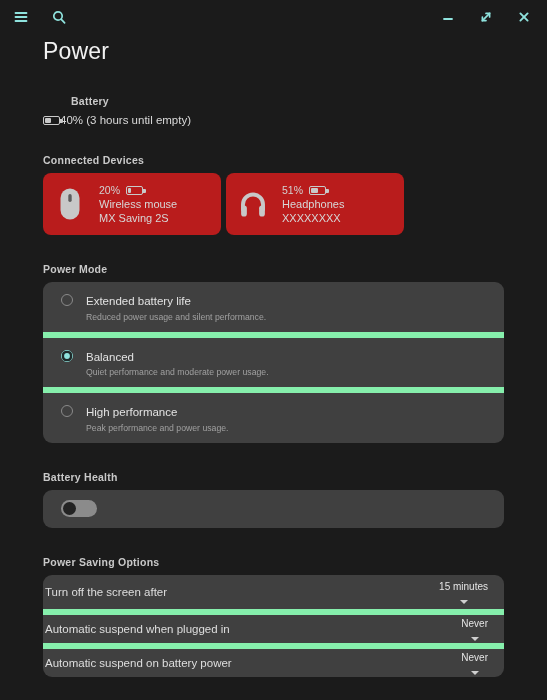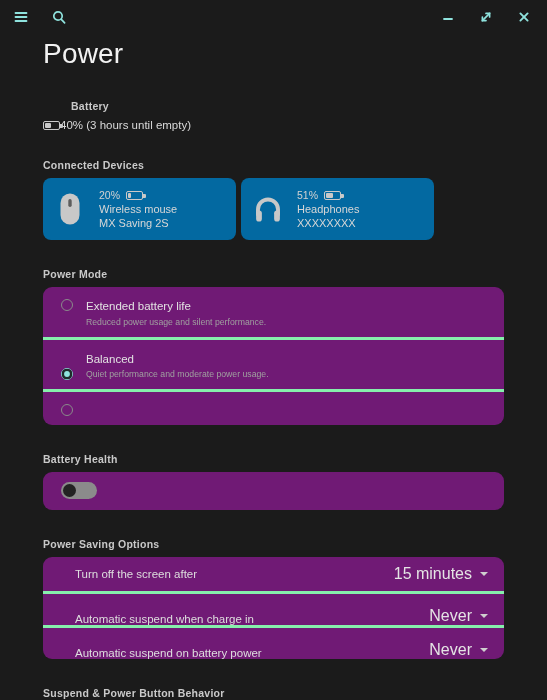--- a/index.html
+++ b/index.html
@@ -32,21 +32,21 @@
     cursor: pointer;
   }
   .icon-btn svg { display: block; }
   .accent { stroke: #8fe3de; fill: none; }
 
   
   .page {
     padding: 0 43px;
   }
   .page-title {
-    font-size: 28px;
+    font-size: 23px;
     font-weight: 400;
     color: #f2f2f2;
     letter-spacing: .2px;
     margin-top: 4px;
     margin-bottom: 0;
   }
 
   .section-head {
     font-size: 10.5px;
     font-weight: 700;
@@ -83,51 +83,51 @@
     position: absolute;
     left: 1px; top: 1px; bottom: 1px;
     background: #c9c9c9;
     border-radius: 1px;
     display: block;
   }
 
   
   .devices { display: flex; gap: 5px; }
   .device-card {
-    width: 193px;
+    width: 178px;
     height: 62px;
-    background: #0369a1;
+    background: #b91c1c;
     border-radius: 8px;
     display: flex;
     align-items: center;
     padding: 0 12px 0 14px;
     gap: 16px;
   }
   .device-glyph { width: 26px; display: flex; justify-content: center; }
   .device-info { display: flex; flex-direction: column; gap: 2px; }
   .device-batt {
     display: flex; align-items: center; gap: 6px;
     font-size: 10.5px; color: #d2d2d2;
   }
   .device-name { font-size: 11px; color: #d7d7d7; }
   .device-model { font-size: 11px; color: #d7d7d7; }
 
   
   .card {
-    background: #701a75;
+    background: #404040;
     border-radius: 9px;
     width: 461px;
   }
   .row {
     display: flex;
     align-items: center;
-    padding: 0 16px 0 32px;
+    padding: 0 16px 0 2px;
     min-height: 34px;
   }
-  .row + .row { border-top: 3px solid #86efac; align-items: flex-end; }
+  .row + .row { border-top: 6px solid #86efac; }
 
   
   .radio-row { padding: 9px 16px 9px 18px; gap: 13px; align-items: flex-start; }
   .radio {
     margin-top: 3px;
     width: 12px; height: 12px;
     border: 1.6px solid #8a8a8a;
     border-radius: 50%;
     flex: 0 0 auto;
     background: transparent;
@@ -165,22 +165,23 @@
     left: 2px; top: 2px;
     width: 13px; height: 13px;
     border-radius: 50%;
     background: #232323;
   }
 
   
   .label { font-size: 11.5px; color: #dedede; flex: 1; }
   .dd {
     display: flex; align-items: center; gap: 8px;
-    font-size: 16px; color: #e4e4e4;
+    font-size: 10px; color: #e4e4e4;
     cursor: pointer;
+    flex-direction: column;
   }
   .caret {
     width: 0; height: 0;
     border-left: 4.2px solid transparent;
     border-right: 4.2px solid transparent;
     border-top: 4.6px solid #cfcfcf;
   }
 </style>
 </head>
 <body>
@@ -302,20 +303,24 @@
     <div class="row radio-row">
       <span class="radio on"></span>
       <span>
         <span class="opt-title">Balanced</span>
         <div class="opt-desc">Quiet performance and moderate power usage.</div>
       </span>
     </div>
 
     <div class="row radio-row">
       <span class="radio"></span>
+      <span>
+        <span class="opt-title">High performance</span>
+        <div class="opt-desc">Peak performance and power usage.</div>
+      </span>
     </div>
 
   </div>
 
   <div class="section-head">Battery Health</div>
   <div class="card">
     <div class="row toggle-row">
       <span class="switch"></span>
     </div>
   </div>
@@ -325,21 +330,21 @@
 
     <div class="row">
       <span class="label">Turn off the screen after</span>
       <span class="dd">
         <span>15 minutes</span>
         <span class="caret"></span>
       </span>
     </div>
 
     <div class="row">
-      <span class="label">Automatic suspend when charge in</span>
+      <span class="label">Automatic suspend when plugged in</span>
       <span class="dd">
         <span>Never</span>
         <span class="caret"></span>
       </span>
     </div>
 
     <div class="row">
       <span class="label">Automatic suspend on battery power</span>
       <span class="dd">
         <span>Never</span>

